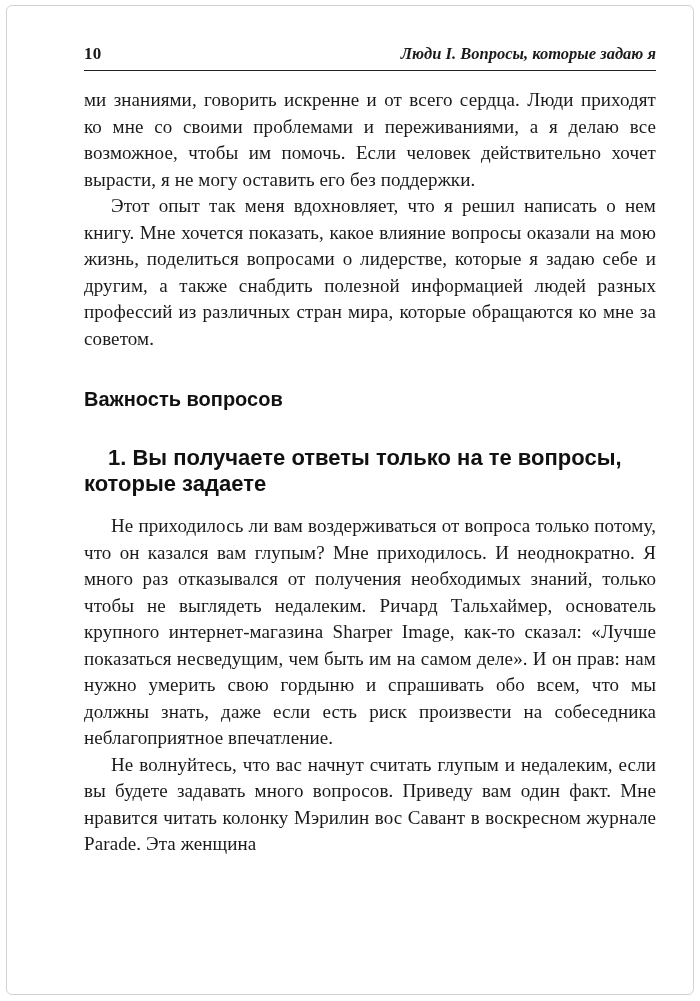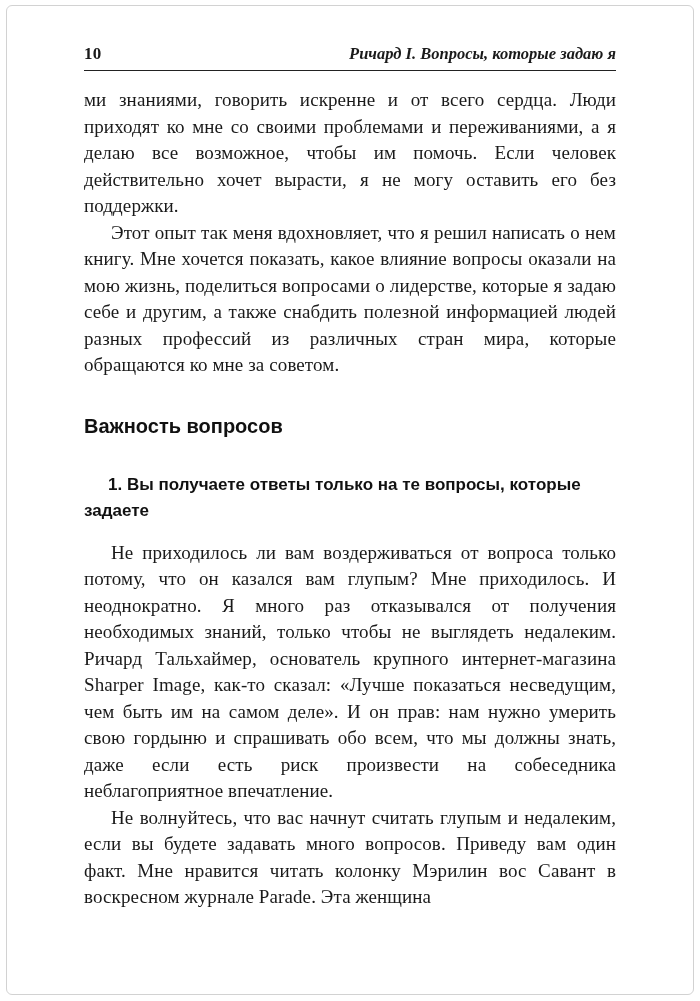--- a/index.html
+++ b/index.html
@@ -20,21 +20,21 @@
     left: 6px; top: 5px; right: 6px; bottom: 6px;
     border: 1px solid #d2d2d2;
     border-radius: 6px;
     pointer-events: none;
   }
   .page {
     position: relative;
     box-sizing: border-box;
     width: 700px;
     height: 844px;
-    padding: 44px 84px 36px 84px;
+    padding: 44px 44px 36px 84px;
     font-family: "Liberation Serif", serif;
     color: #1a1a1a;
   }
   .running-header {
     display: flex;
     justify-content: space-between;
     align-items: baseline;
     border-bottom: 1.6px solid #222222;
     padding-bottom: 6px;
     margin-bottom: 16px;
@@ -65,37 +65,37 @@
   .section-heading {
     font-family: "Liberation Sans", sans-serif;
     font-weight: bold;
     font-size: 20px;
     margin: 36px 0 20px 0;
     color: #111111;
   }
   .subsection-heading {
     font-family: "Liberation Sans", sans-serif;
     font-weight: bold;
-    font-size: 17px;
+    font-size: 22px;
     line-height: 26px;
     text-align: left;
     text-indent: 24px;
     margin: 34px 0 16px 0;
     color: #111111;
   }
 </style>
 </head>
 <body>
 
 <div class="scan">
   <div class="page">
 
     <div class="running-header">
       <span class="page-number">10</span>
-      <span class="running-title">Ричард I. Вопросы, которые задаю я</span>
+      <span class="running-title">Люди I. Вопросы, которые задаю я</span>
     </div>
 
     <div class="body-text">
 
       <p class="no-indent">ми знаниями, говорить искренне и от всего сердца. Люди приходят ко мне со своими проблемами и переживаниями, а я делаю все возможное, чтобы им помочь. Если человек действительно хочет вырасти, я не могу оставить его без поддержки.</p>
 
       <p>Этот опыт так меня вдохновляет, что я решил написать о нем книгу. Мне хочется показать, какое влияние вопросы оказали на мою жизнь, поделиться вопросами о лидерстве, которые я задаю себе и другим, а также снабдить полезной информацией людей разных профессий из различных стран мира, которые обращаются ко мне за советом.</p>
 
       <h2 class="section-heading">Важность вопросов</h2>
 

